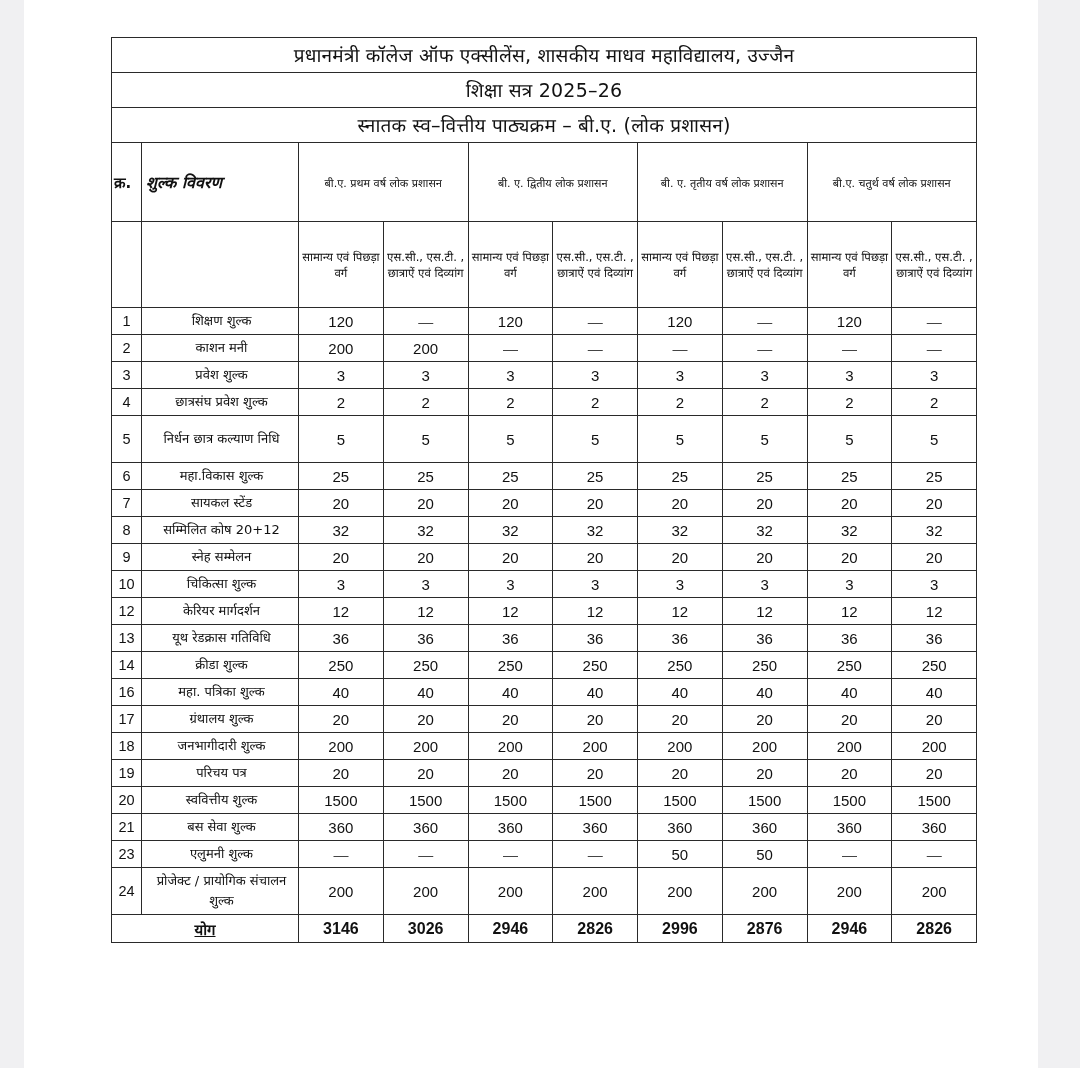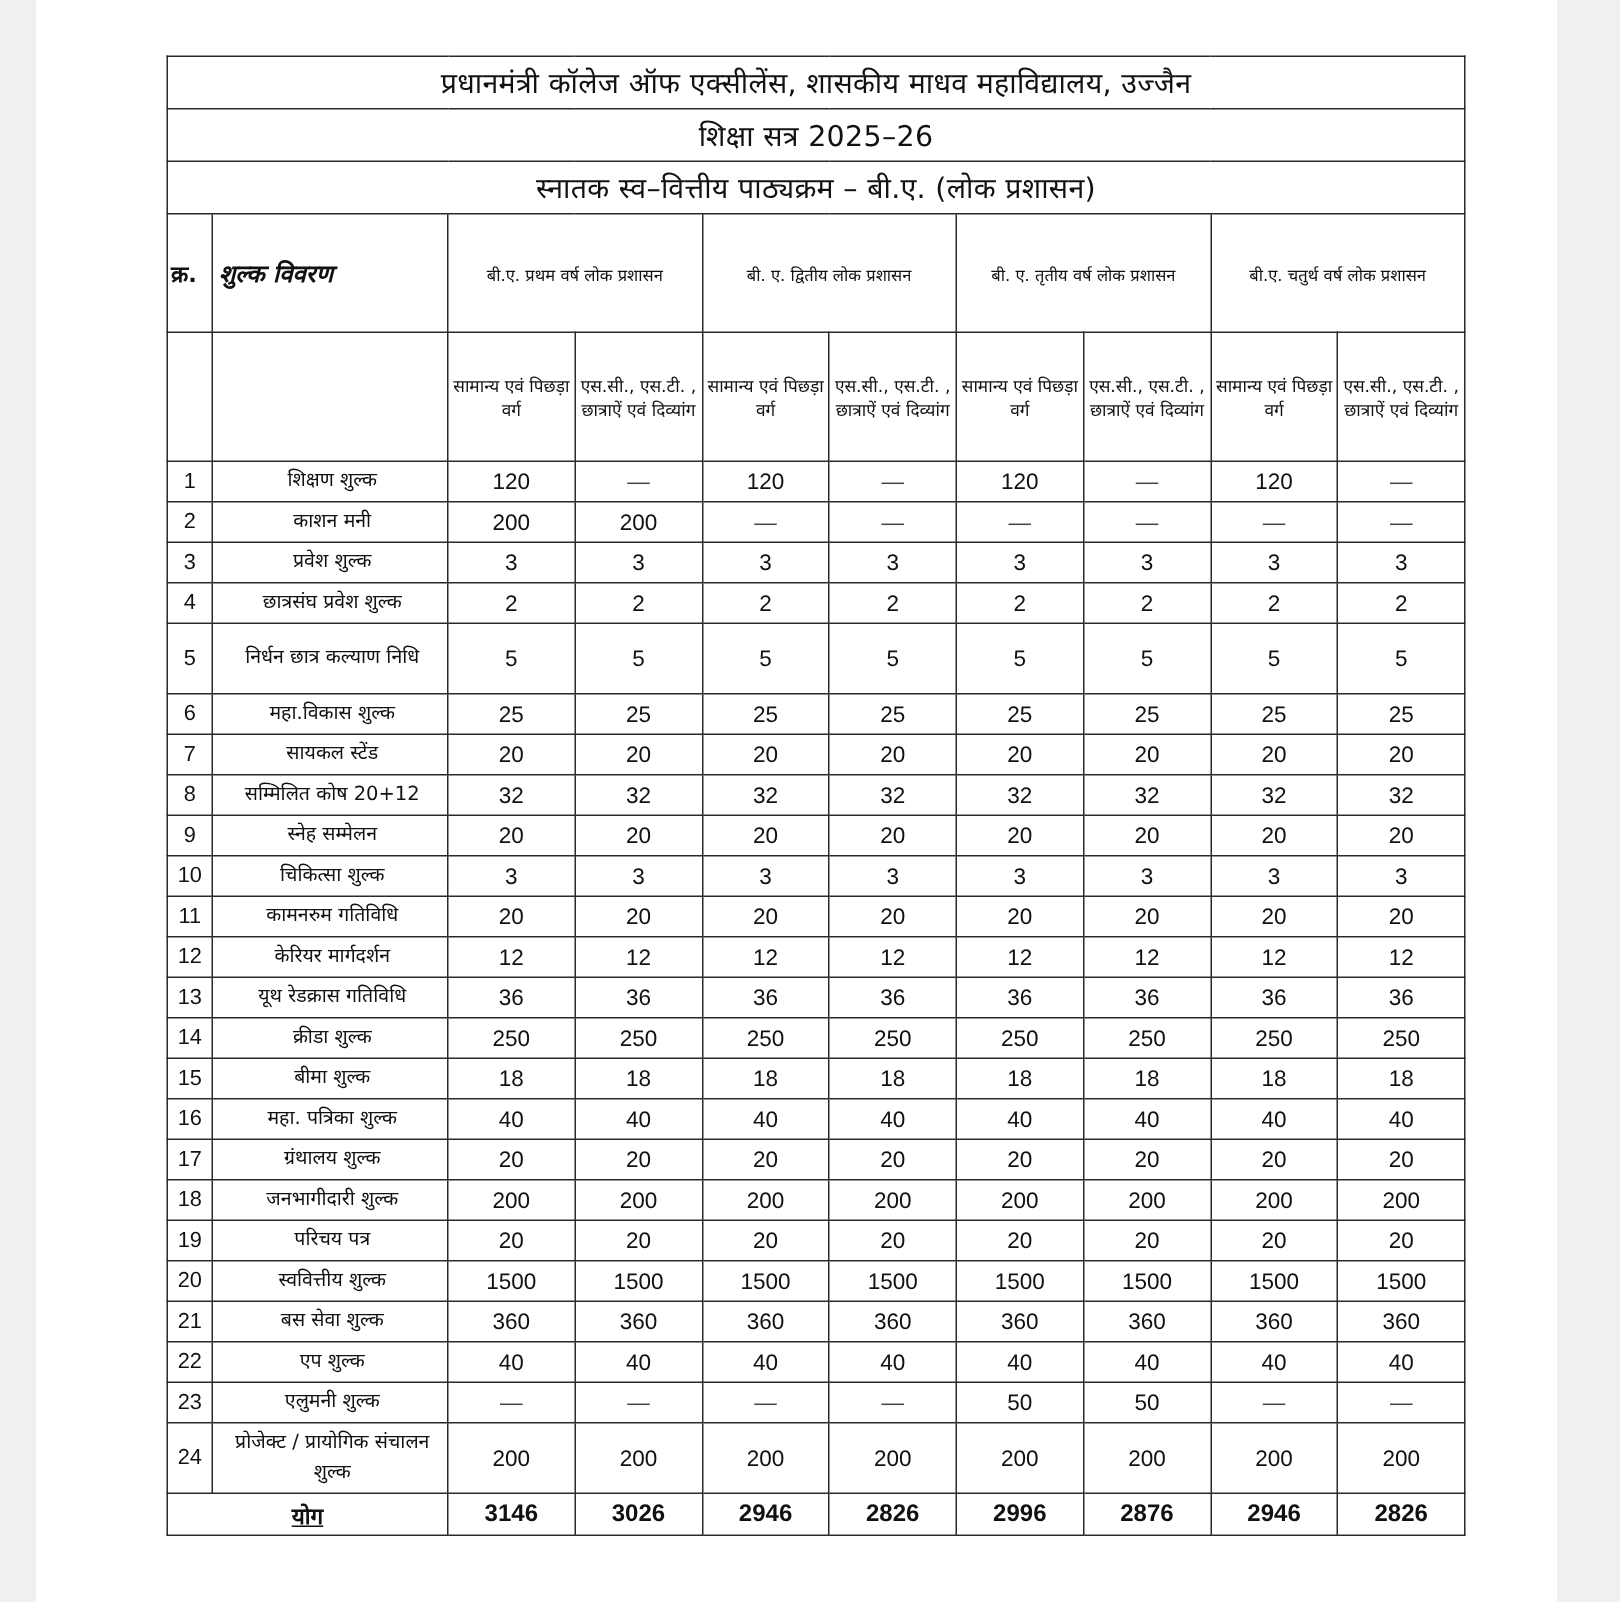--- a/index.html
+++ b/index.html
@@ -208,32 +208,20 @@
           <td>3</td>
           <td>3</td>
           <td>3</td>
           <td>3</td>
           <td>3</td>
           <td>3</td>
           <td>3</td>
           <td>3</td>
         </tr>
         <tr class="data">
-          <td class="sn">11</td>
-          <td class="desc">कामनरुम गतिविधि</td>
-          <td>20</td>
-          <td>20</td>
-          <td>20</td>
-          <td>20</td>
-          <td>20</td>
-          <td>20</td>
-          <td>20</td>
-          <td>20</td>
-        </tr>
-        <tr class="data">
           <td class="sn">12</td>
           <td class="desc">केरियर मार्गदर्शन</td>
           <td>12</td>
           <td>12</td>
           <td>12</td>
           <td>12</td>
           <td>12</td>
           <td>12</td>
           <td>12</td>
           <td>12</td>
@@ -256,32 +244,20 @@
           <td>250</td>
           <td>250</td>
           <td>250</td>
           <td>250</td>
           <td>250</td>
           <td>250</td>
           <td>250</td>
           <td>250</td>
         </tr>
         <tr class="data">
-          <td class="sn">15</td>
-          <td class="desc">बीमा शुल्क</td>
-          <td>18</td>
-          <td>18</td>
-          <td>18</td>
-          <td>18</td>
-          <td>18</td>
-          <td>18</td>
-          <td>18</td>
-          <td>18</td>
-        </tr>
-        <tr class="data">
           <td class="sn">16</td>
           <td class="desc">महा. पत्रिका शुल्क</td>
           <td>40</td>
           <td>40</td>
           <td>40</td>
           <td>40</td>
           <td>40</td>
           <td>40</td>
           <td>40</td>
           <td>40</td>
@@ -338,32 +314,20 @@
           <td class="sn">21</td>
           <td class="desc">बस सेवा शुल्क</td>
           <td>360</td>
           <td>360</td>
           <td>360</td>
           <td>360</td>
           <td>360</td>
           <td>360</td>
           <td>360</td>
           <td>360</td>
-        </tr>
-        <tr class="data">
-          <td class="sn">22</td>
-          <td class="desc">एप शुल्क</td>
-          <td>40</td>
-          <td>40</td>
-          <td>40</td>
-          <td>40</td>
-          <td>40</td>
-          <td>40</td>
-          <td>40</td>
-          <td>40</td>
         </tr>
         <tr class="data">
           <td class="sn">23</td>
           <td class="desc">एलुमनी शुल्क</td>
           <td class="dash">—</td>
           <td class="dash">—</td>
           <td class="dash">—</td>
           <td class="dash">—</td>
           <td>50</td>
           <td>50</td>

